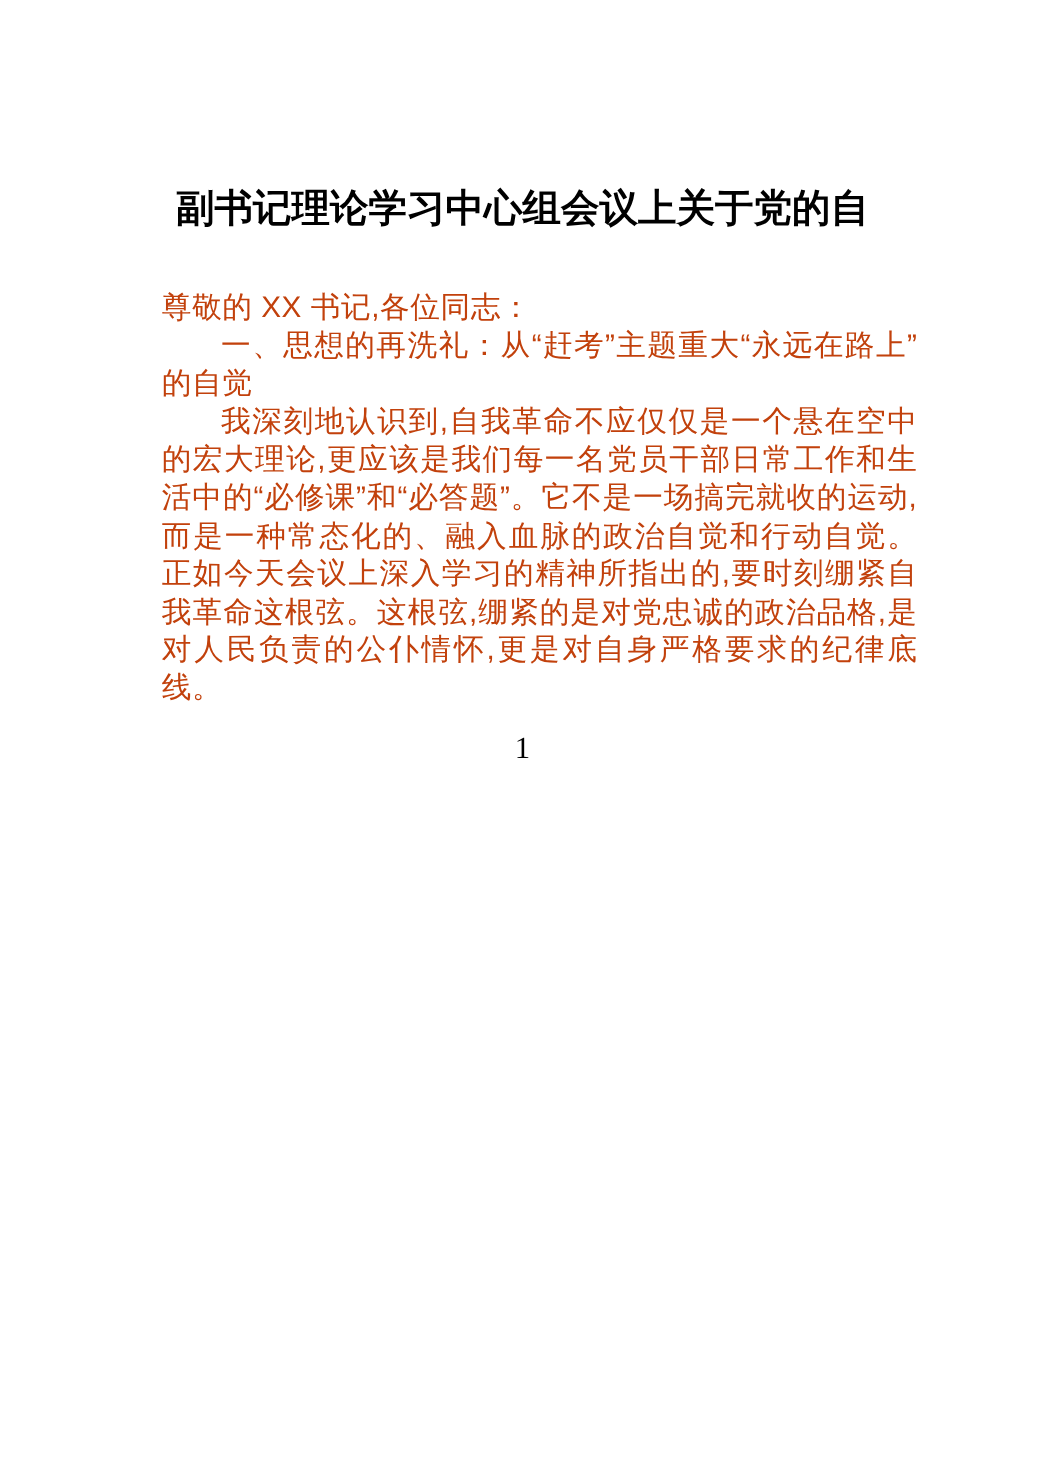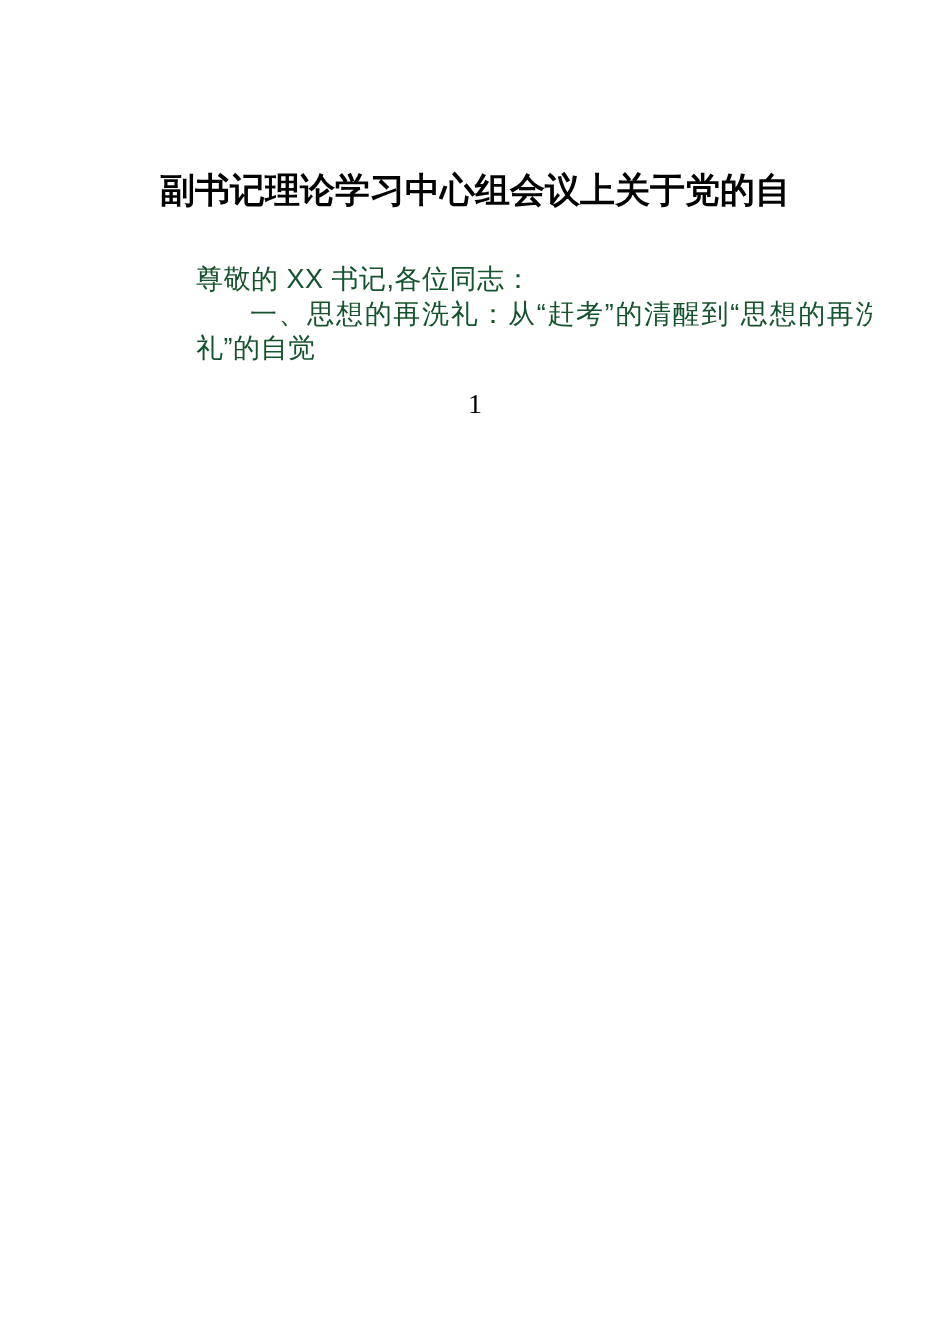--- a/index.html
+++ b/index.html
@@ -26,28 +26,28 @@
     line-height: 70px;
     letter-spacing: 0px;
     color: #000000;
   }
   .title-line {
     display: block;
     white-space: nowrap;
   }
   .body-block {
     margin-top: 37px;
-    margin-left: 118px;
+    margin-left: 69px;
     width: 687px;
     font-size: 27px;
     line-height: 34.6px;
     letter-spacing: 0.5px;
     text-align: justify;
     text-justify: inter-ideograph;
-    color: #14532d;
+    color: #c2410c;
   }
   .body-block p {
     margin: 0;
     padding: 0;
   }
   .body-block p.indent {
     text-indent: 2em;
   }
   .footer-block {
     margin-top: 21px;
@@ -63,18 +63,19 @@
 <body>
 
 <div class="page">
 
   <h1 class="title-block">
     <span class="title-line">副书记理论学习中心组会议上关于党的自</span>
   </h1>
 
   <div class="body-block">
     <p>尊敬的 XX 书记,各位同志：</p>
-    <p class="indent">一、思想的再洗礼：从“赶考”的清醒到“思想的再洗礼”的自觉</p>
+    <p class="indent">一、思想的再洗礼：从“赶考”主题重大“永远在路上”的自觉</p>
+    <p class="indent">我深刻地认识到,自我革命不应仅仅是一个悬在空中的宏大理论,更应该是我们每一名党员干部日常工作和生活中的“必修课”和“必答题”。它不是一场搞完就收的运动,而是一种常态化的、融入血脉的政治自觉和行动自觉。正如今天会议上深入学习的精神所指出的,要时刻绷紧自我革命这根弦。这根弦,绷紧的是对党忠诚的政治品格,是对人民负责的公仆情怀,更是对自身严格要求的纪律底线。</p>
   </div>
 
   <div class="footer-block">1</div>
 
 </div>
 
 </body></html>

